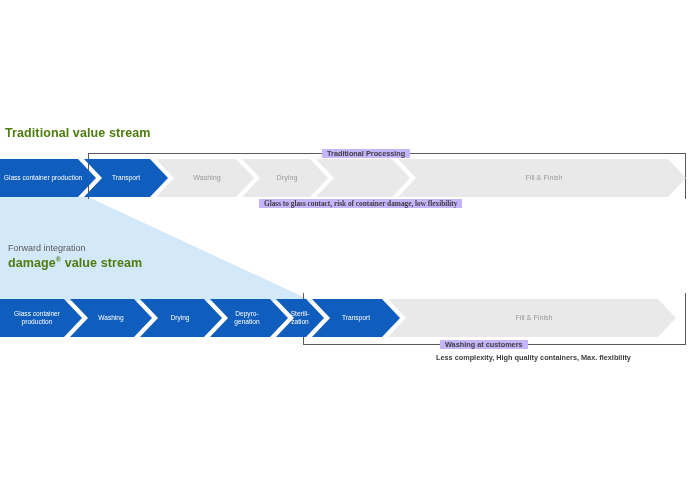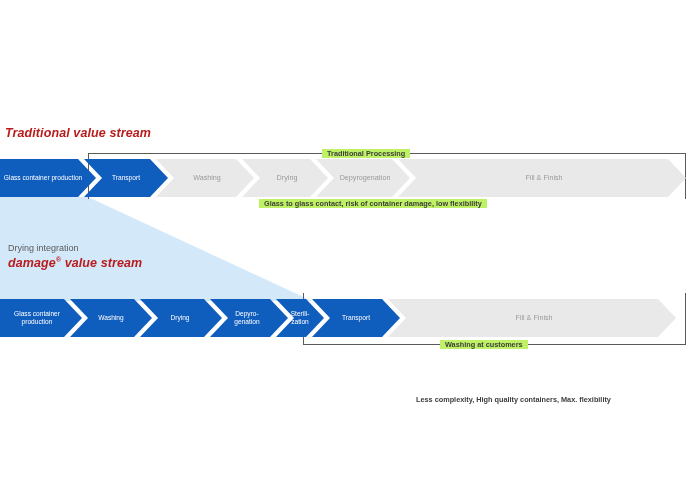--- a/index.html
+++ b/index.html
@@ -8,22 +8,22 @@
     background:#ffffff;
     font-family:"Liberation Sans", sans-serif;
     overflow:hidden;
     position:relative;
   }
   #stage{position:absolute;left:0;top:0;width:690px;height:493px;}
 
   
   .h-main{
     position:absolute;
-    font-size:12.5px;font-weight:bold;color:#b91c1c;
-    letter-spacing:.1px;white-space:nowrap;font-style:italic;
+    font-size:12.5px;font-weight:bold;color:#4d7c0f;
+    letter-spacing:.1px;white-space:nowrap;
   }
   .h-sub{
     position:absolute;
     font-size:9px;color:#5a5a5a;white-space:nowrap;
   }
   #title-traditional{left:5px;top:126px;}
   #label-forward{left:8px;top:243px;}
   #title-adaptiq{left:8px;top:256px;}
   #title-adaptiq sup{font-size:7px;vertical-align:super;font-weight:bold;}
 
@@ -51,21 +51,21 @@
   .chev.blue .txt{color:#ffffff;font-size:6.6px;}
   .chev.gray .txt{color:#9a9a9a;font-size:7.2px;}
 
   
   .bracket{position:absolute;border:1px solid #5a5a5a;box-sizing:border-box;}
   .bracket.top-open{border-bottom:none;}
   .bracket.bottom-open{border-top:none;}
 
   .rule-label{
     position:absolute;
-    background:#bef264;
+    background:#c4b5fd;
     font-size:7.3px;font-weight:bold;color:#3d3d3d;
     white-space:nowrap;padding:0 5px;
     line-height:9px;
   }
   .cap-free{
     position:absolute;
     font-size:7.3px;font-weight:bold;color:#3d3d3d;
     white-space:nowrap;
   }
 </style>
@@ -75,21 +75,21 @@
 <div id="stage">
 
   <div class="h-main" id="title-traditional">Traditional value stream</div>
 
   <svg id="wedge" viewBox="0 0 690 104" preserveAspectRatio="none">
     <polygon points="0,0 88,0 312,104 0,104" fill="#d3e8f9"></polygon>
   </svg>
 
   <div class="bracket top-open" style="left:88px;top:153px;width:598px;height:46px;"></div>
   <div class="rule-label" style="left:322px;top:149px;">Traditional Processing</div>
-  <div class="rule-label" style="left:259px;top:199px;">Glass to glass contact, risk of container damage, low flexibility</div>
+  <div class="rule-label" style="left:259px;top:199px;font-family:Liberation Serif, serif;">Glass to glass contact, risk of container damage, low flexibility</div>
 
   <div class="row" id="row-top">
     <svg width="690" height="38" viewBox="0 0 690 38" preserveAspectRatio="none">
 
       <polygon points="0,0 78,0 96,19 78,38 0,38" fill="#0f5dbd"></polygon>
 
       <polygon points="84,0 150,0 168,19 150,38 84,38 102,19" fill="#0f5dbd"></polygon>
 
       <polygon points="156,0 236,0 254,19 236,38 156,38 174,19" fill="#e9e9e9"></polygon>
 
@@ -105,37 +105,34 @@
     </div>
     <div class="chev blue" style="left:90px;width:72px;">
       <span class="txt">Transport</span>
     </div>
     <div class="chev gray" style="left:165px;width:84px;">
       <span class="txt">Washing</span>
     </div>
     <div class="chev gray" style="left:251px;width:72px;">
       <span class="txt">Drying</span>
     </div>
-    <div class="chev gray" style="left:325px;width:80px;">
-      <span class="txt">Depyrogenation</span>
-    </div>
     <div class="chev gray" style="left:407px;width:274px;">
       <span class="txt">Fill &amp; Finish</span>
     </div>
   </div>
 
-  <div class="h-sub" id="label-forward">Drying integration</div>
+  <div class="h-sub" id="label-forward">Forward integration</div>
 
   <div class="h-main" id="title-adaptiq">
     <span>damage</span><sup>®</sup><span> value stream</span>
   </div>
 
   <div class="bracket bottom-open" style="left:303px;top:293px;width:383px;height:52px;"></div>
   <div class="rule-label" style="left:440px;top:340px;">Washing at customers</div>
-  <div class="cap-free" style="left:416px;top:353px;margin-top:42px;">Less complexity, High quality containers, Max. flexibility</div>
+  <div class="cap-free" style="left:436px;top:353px;">Less complexity, High quality containers, Max. flexibility</div>
 
   <div class="row" id="row-bottom">
     <svg width="690" height="38" viewBox="0 0 690 38" preserveAspectRatio="none">
       <polygon points="0,0 64,0 82,19 64,38 0,38" fill="#0f5dbd"></polygon>
       <polygon points="70,0 134,0 152,19 134,38 70,38 88,19" fill="#0f5dbd"></polygon>
       <polygon points="140,0 204,0 222,19 204,38 140,38 158,19" fill="#0f5dbd"></polygon>
       <polygon points="210,0 270,0 288,19 270,38 210,38 228,19" fill="#0f5dbd"></polygon>
       <polygon points="276,0 306,0 324,19 306,38 276,38 294,19" fill="#0f5dbd"></polygon>
       <polygon points="312,0 382,0 400,19 382,38 312,38 330,19" fill="#0f5dbd"></polygon>
       <polygon points="388,0 658,0 676,19 658,38 388,38 406,19" fill="#e9e9e9"></polygon>

